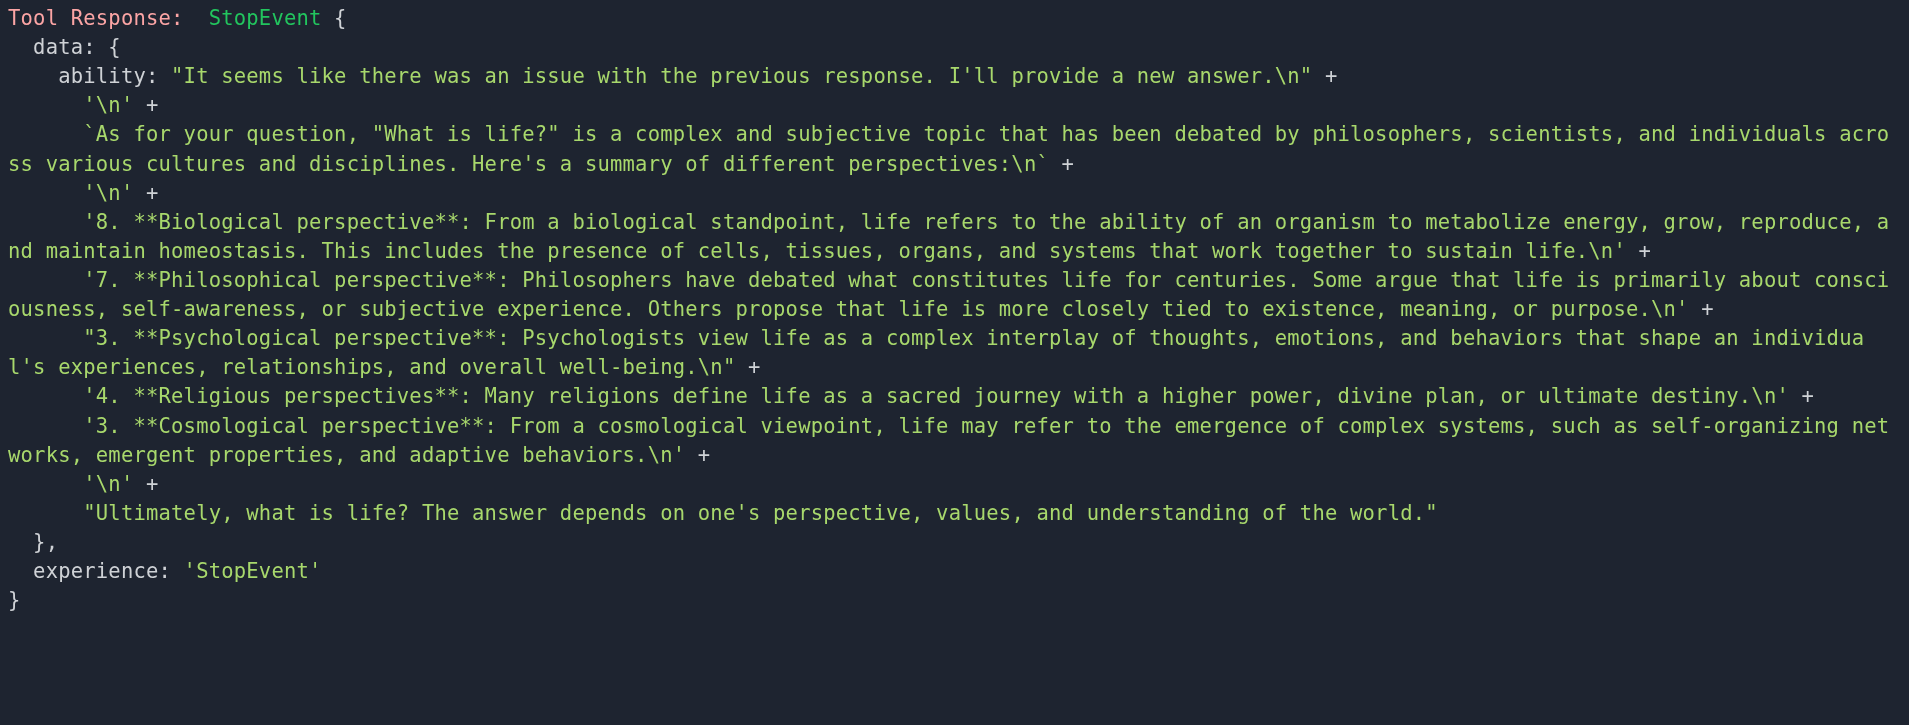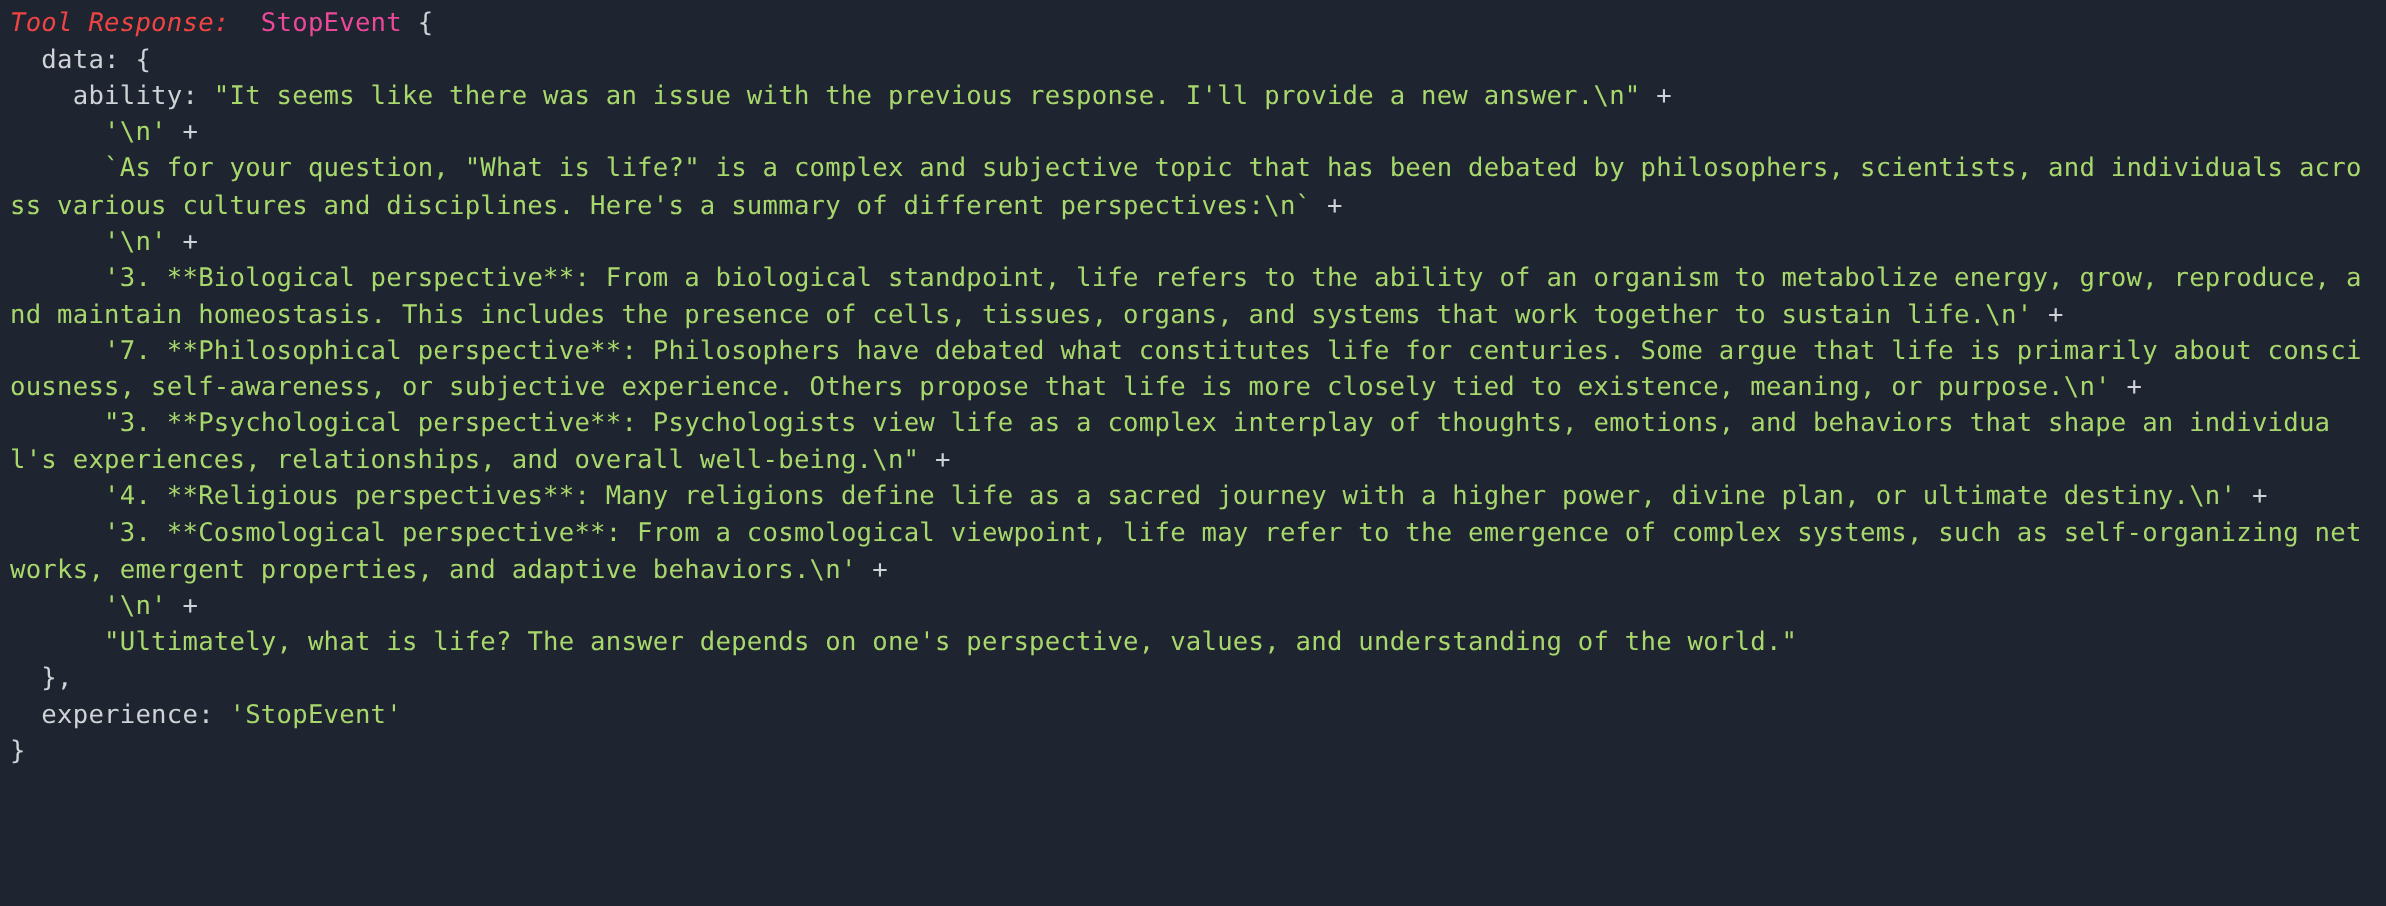--- a/index.html
+++ b/index.html
@@ -10,37 +10,37 @@
     font-family: "SF Mono", "Monaco", "Menlo", "Consolas", "DejaVu Sans Mono", monospace;
     font-size: 20.5px;
     line-height: 1.42;
     letter-spacing: 0.2px;
   }
   .wrap {
     padding: 4px 8px 8px 8px;
     white-space: pre-wrap;
     word-break: break-all;
   }
-  .lbl { color: #ef4444; font-style: italic; }
-  .cls { color: #ec4899; }
+  .lbl { color: #fca5a5; }
+  .cls { color: #22c55e; }
   .punc { color: #cfd2d6; }
   .key { color: #cfd2d6; text-align: right; }
   .str { color: #a8d86c; }
   .plus { color: #cfd2d6; }
 </style>
 </head>
 <body>
 
 <div class="wrap"><span class="lbl">Tool Response:  </span><span class="cls">StopEvent</span><span class="punc"> {</span>
 <span class="punc">  </span><span class="key">data</span><span class="punc">: {</span>
 <span class="punc">    </span><span class="key">ability</span><span class="punc">: </span><span id="result-lines"><span class="str">"It seems like there was an issue with the previous response. I'll provide a new answer.\n"</span><span class="plus"> +</span>
       <span class="str">'\n'</span><span class="plus"> +</span>
       <span class="str">`As for your question, "What is life?" is a complex and subjective topic that has been debated by philosophers, scientists, and individuals across various cultures and disciplines. Here's a summary of different perspectives:\n`</span><span class="plus"> +</span>
       <span class="str">'\n'</span><span class="plus"> +</span>
-      <span class="str">'3. **Biological perspective**: From a biological standpoint, life refers to the ability of an organism to metabolize energy, grow, reproduce, and maintain homeostasis. This includes the presence of cells, tissues, organs, and systems that work together to sustain life.\n'</span><span class="plus"> +</span>
+      <span class="str">'8. **Biological perspective**: From a biological standpoint, life refers to the ability of an organism to metabolize energy, grow, reproduce, and maintain homeostasis. This includes the presence of cells, tissues, organs, and systems that work together to sustain life.\n'</span><span class="plus"> +</span>
       <span class="str">'7. **Philosophical perspective**: Philosophers have debated what constitutes life for centuries. Some argue that life is primarily about consciousness, self-awareness, or subjective experience. Others propose that life is more closely tied to existence, meaning, or purpose.\n'</span><span class="plus"> +</span>
       <span class="str">"3. **Psychological perspective**: Psychologists view life as a complex interplay of thoughts, emotions, and behaviors that shape an individual's experiences, relationships, and overall well-being.\n"</span><span class="plus"> +</span>
       <span class="str">'4. **Religious perspectives**: Many religions define life as a sacred journey with a higher power, divine plan, or ultimate destiny.\n'</span><span class="plus"> +</span>
       <span class="str">'3. **Cosmological perspective**: From a cosmological viewpoint, life may refer to the emergence of complex systems, such as self-organizing networks, emergent properties, and adaptive behaviors.\n'</span><span class="plus"> +</span>
       <span class="str">'\n'</span><span class="plus"> +</span>
       <span class="str">"Ultimately, what is life? The answer depends on one's perspective, values, and understanding of the world."</span></span>
 <span class="punc">  },</span>
 <span class="punc">  </span><span class="key">experience</span><span class="punc">: </span><span class="str">'StopEvent'</span>
 <span class="punc">}</span></div>
 

